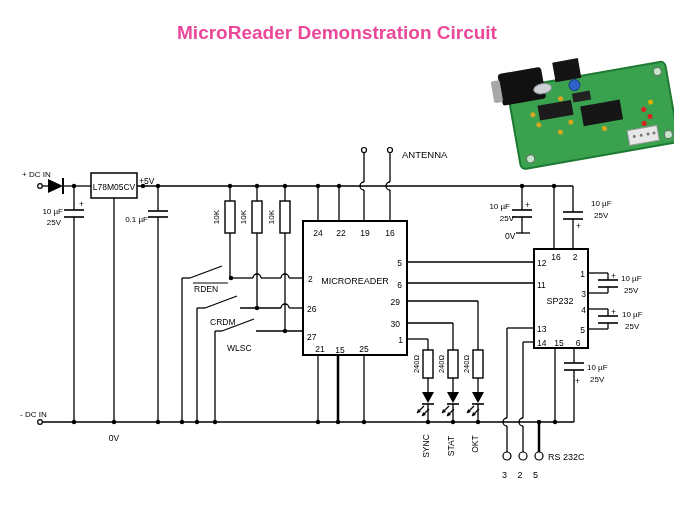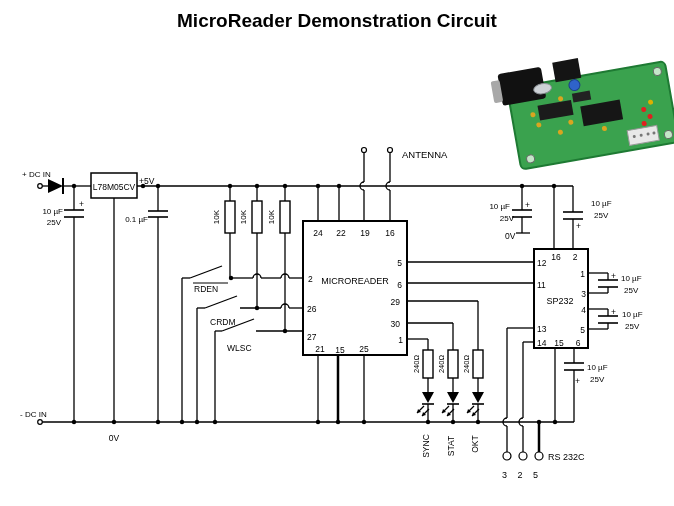--- a/index.html
+++ b/index.html
@@ -1,19 +1,19 @@
 <!DOCTYPE html>
 <html><head>
 <meta charset="utf-8">
 <style>
   html,body{margin:0;padding:0;background:#fff;}
   body{width:674px;height:506px;position:relative;overflow:hidden;
        font-family:"Liberation Sans",sans-serif;}
-  h1.title{position:absolute;top:6px;left:0;right:0;margin:4px;text-align:center;
-       font-size:19px;font-weight:bold;color:#000000;letter-spacing:0;}
+  h1.title{position:absolute;top:6px;left:0;right:0;margin:16px;text-align:center;
+       font-size:19px;font-weight:bold;color:#ec4899;letter-spacing:0;}
   svg{position:absolute;top:0;left:0;}
   .w{stroke:#000;stroke-width:1.3;fill:none;}
   .wb{stroke:#000;stroke-width:2.5;fill:none;}
   .plate{stroke:#000;stroke-width:1.6;fill:none;}
   .box{fill:#fff;stroke:#000;stroke-width:2;}
   .box1{fill:#fff;stroke:#000;stroke-width:1.5;}
   .rres{fill:#fff;stroke:#000;stroke-width:1.4;}
   .dot{fill:#000;stroke:none;}
   .term{fill:#fff;stroke:#000;stroke-width:1.2;}
   .blk{fill:#000;stroke:none;}

